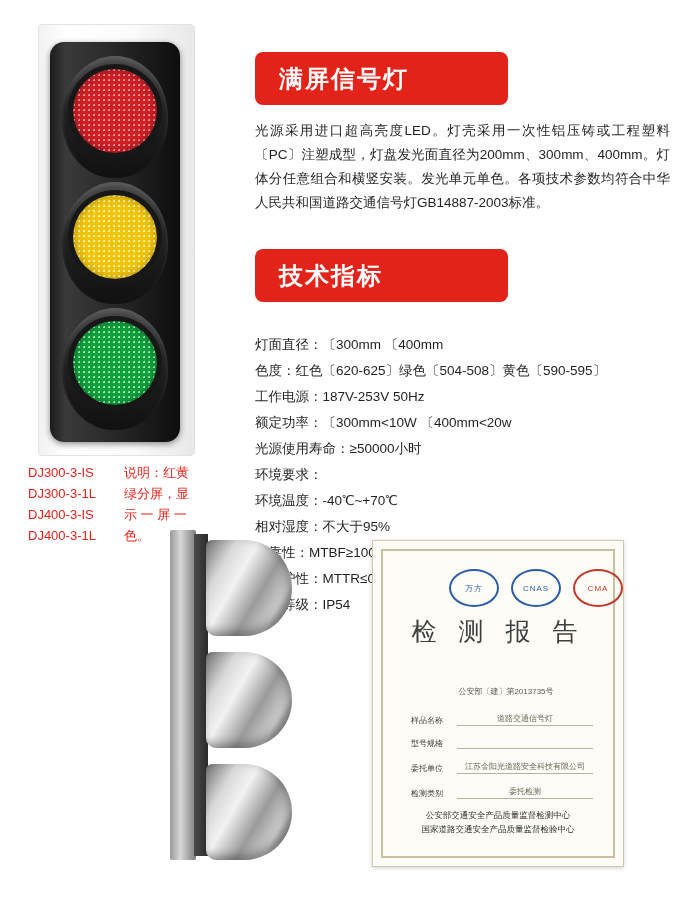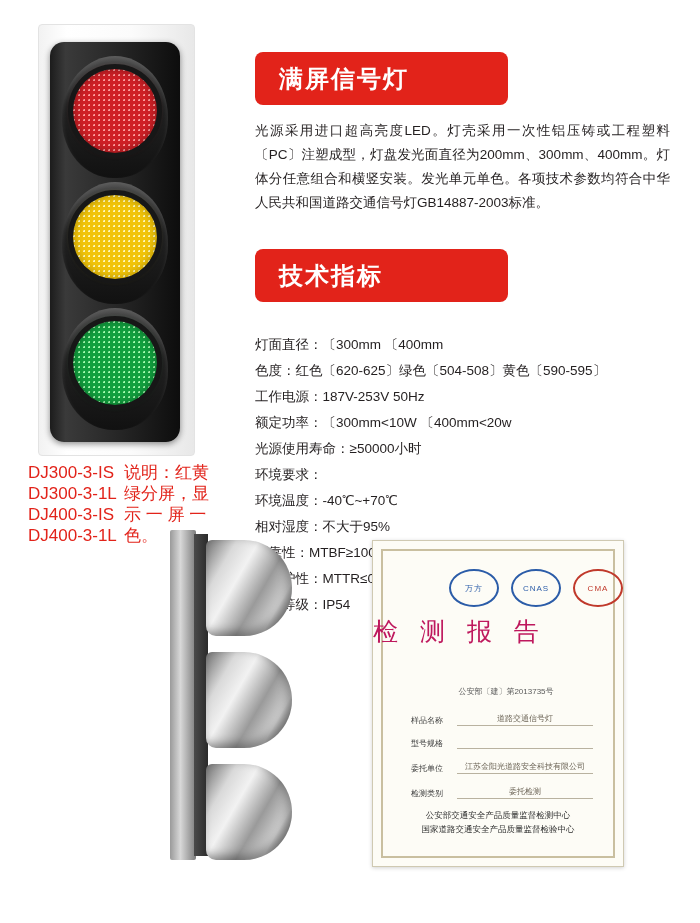--- a/index.html
+++ b/index.html
@@ -97,21 +97,21 @@
     border: 5px solid #171717;
     box-sizing: border-box;
   }
 
   
   .model-block {
     position: absolute;
     left: 28px;
     top: 462px;
     width: 200px;
-    font-size: 17px;
+    font-size: 13px;
     line-height: 21px;
     color: #e2231a;
   }
   .model-codes {
     float: left;
     width: 96px;
   }
   .model-note {
     float: left;
     width: 72px;
@@ -228,24 +228,24 @@
     display: flex;
     align-items: center;
     justify-content: center;
     letter-spacing: 1px;
   }
   .seal.s3 { border-color: #c0392b; color: #c0392b; }
   .cert .ctitle {
     position: absolute;
     top: 74px;
     left: 0; right: 0;
-    text-align: left;
+    text-align: center;
     font-size: 25px;
     letter-spacing: 7px;
-    color: #be185d;
+    color: #404040;
     font-family: "DejaVu Serif", serif;
   }
   .cert .cno {
     position: absolute;
     top: 145px;
     left: 16px; right: 0;
     text-align: center;
     font-size: 8px;
     color: #5b5b5b;
   }

